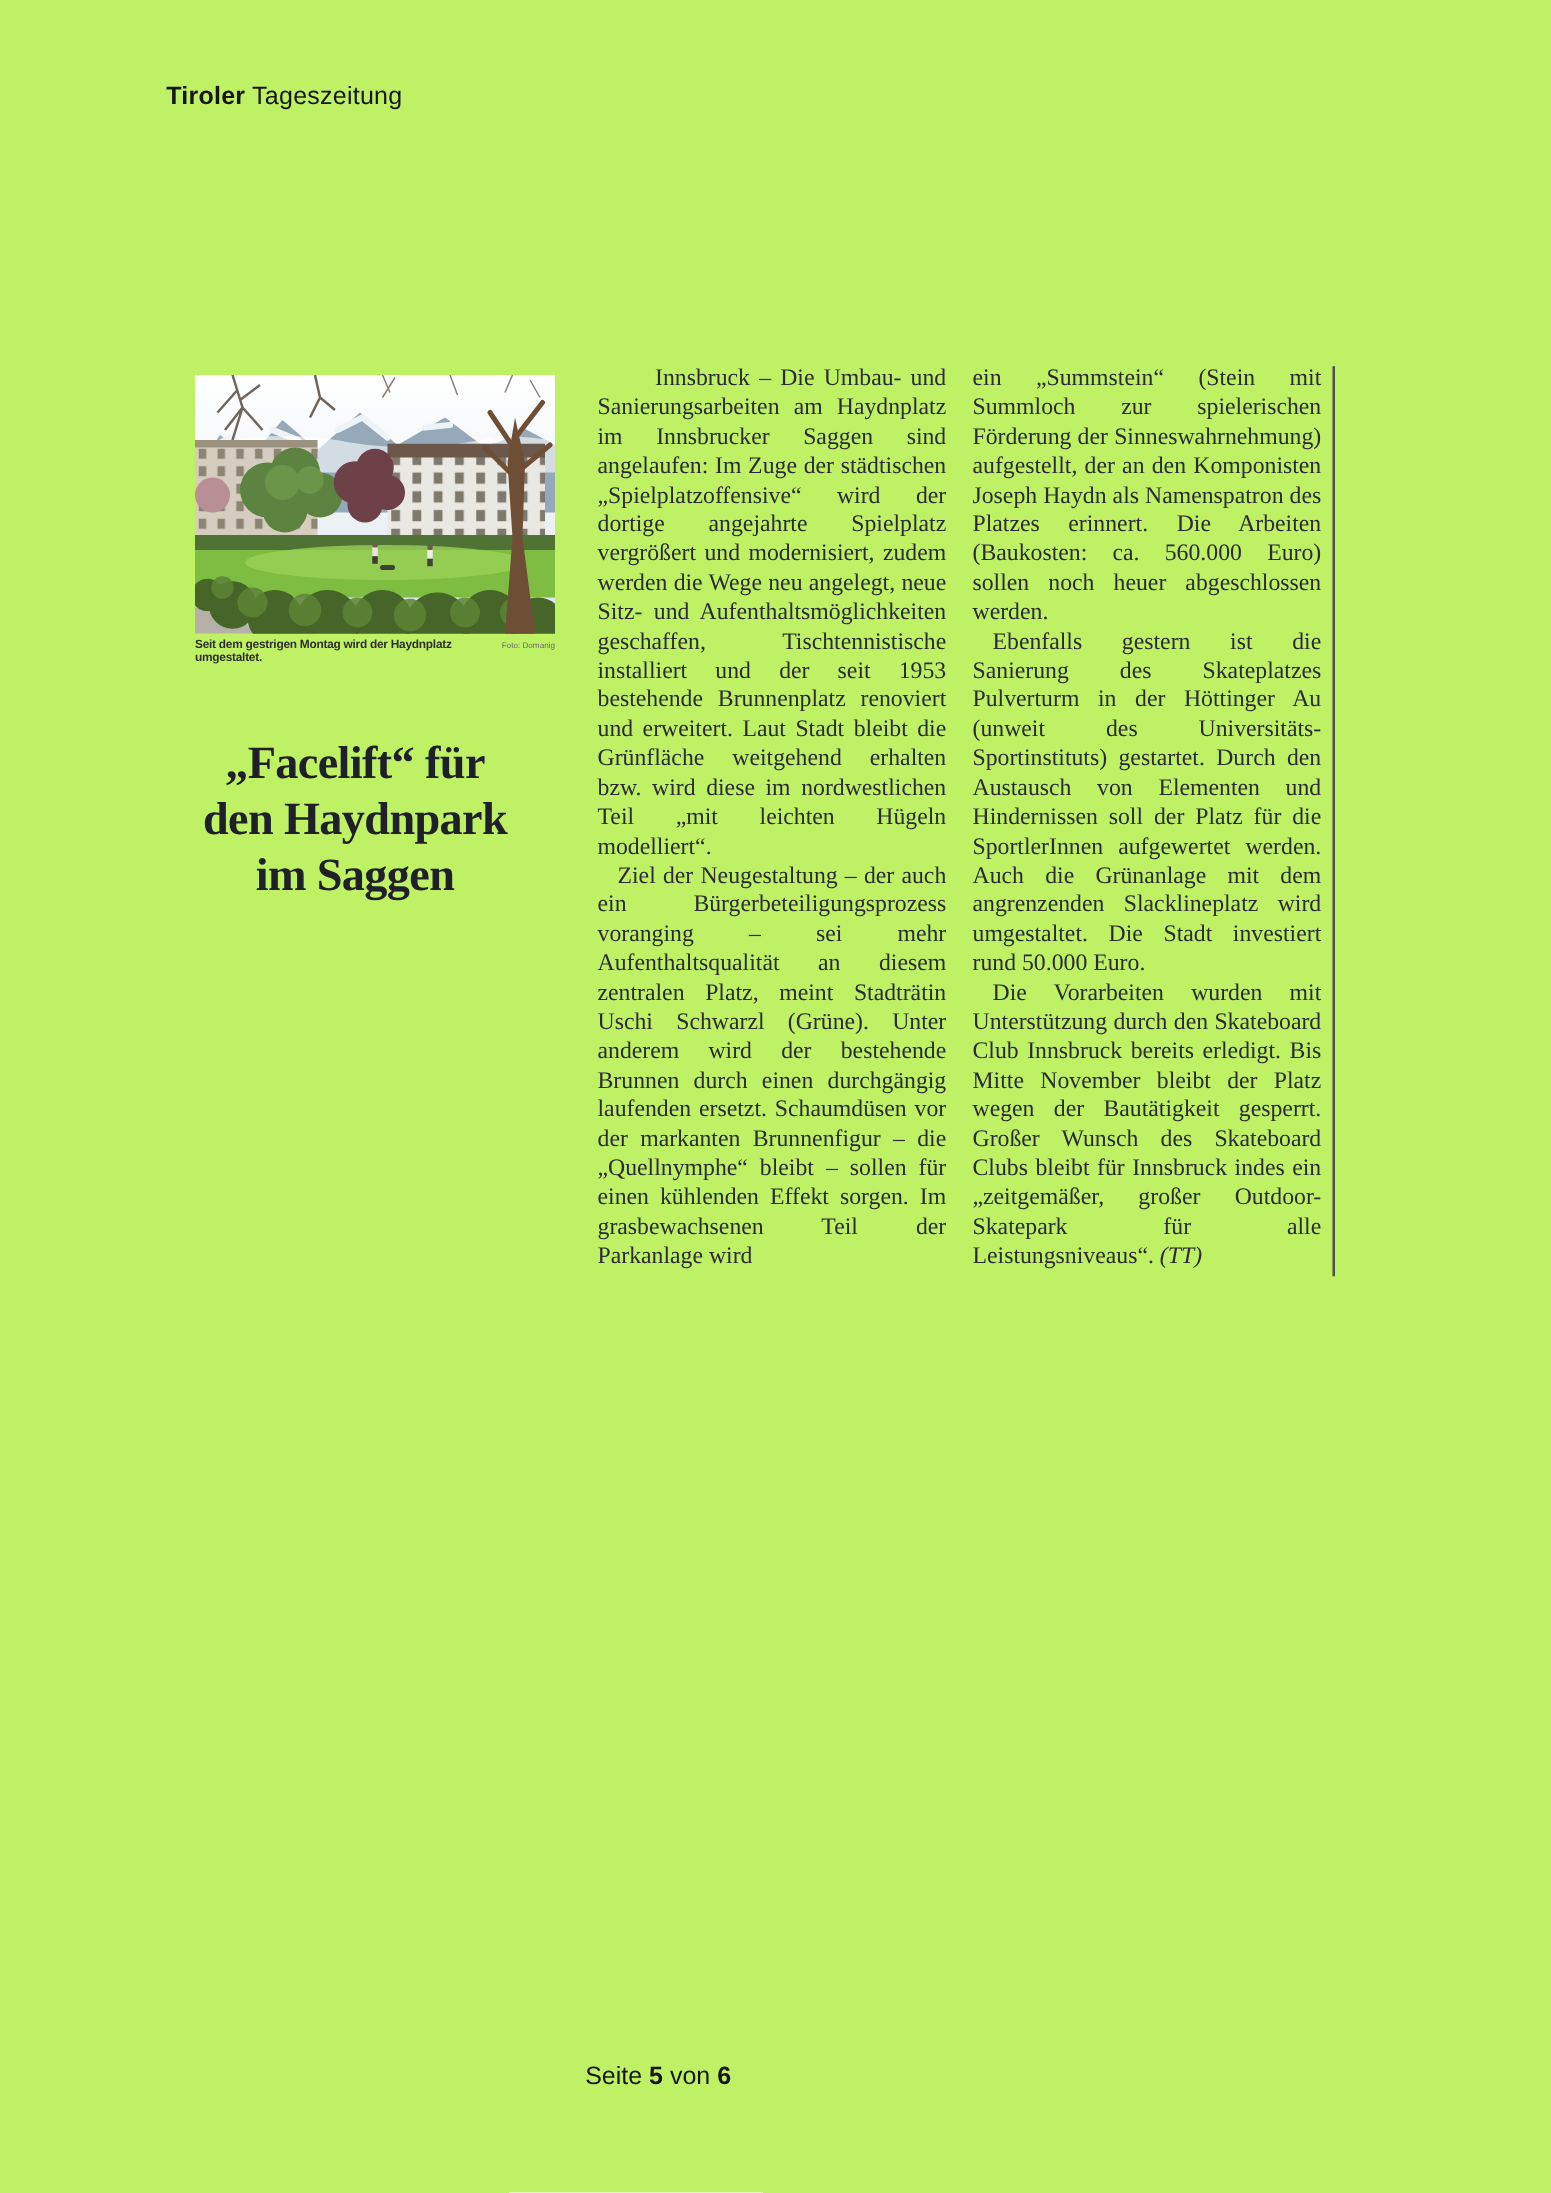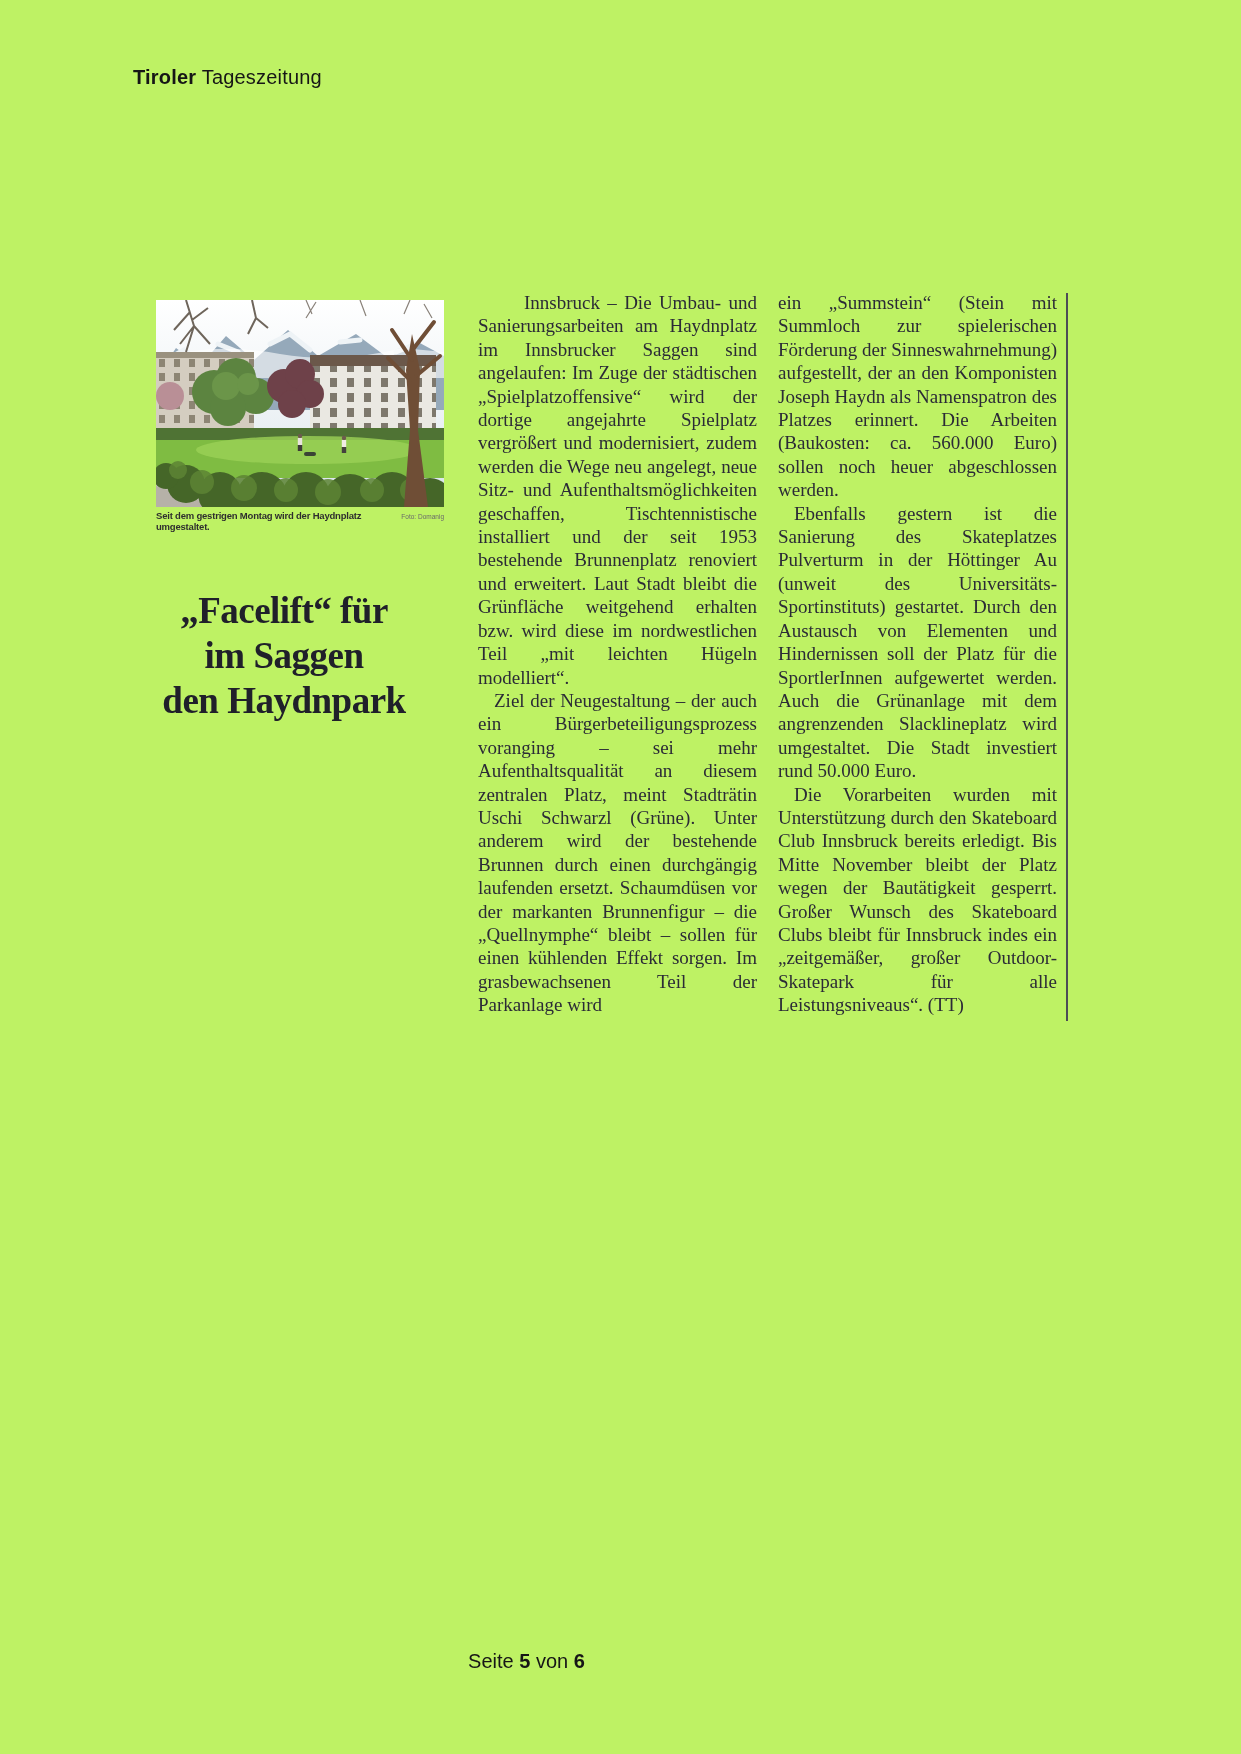--- a/index.html
+++ b/index.html
@@ -30,21 +30,21 @@
   .article-col{
     position:absolute;top:291px;width:279px;
     font-family:"Liberation Serif",serif;font-size:19px;line-height:23.4px;
     text-align:justify;color:#2b2b36;
   }
   .col1{left:478px;}
   .col2{left:778px;}
   .article-col p{margin:0;}
   .article-col p.indent{text-indent:16px;}
   .dateline{font-weight:normal;margin-left:46px;}
-  .signature{}
+  .signature{font-style:italic;}
   .column-rule{position:absolute;left:1066px;top:293px;width:2px;height:728px;background:#4d4d55;}
   
   .page-footer{position:absolute;left:0;top:1650px;width:1053px;text-align:center;font-size:20px;color:#161616;}
   .page-footer span{white-space:pre;}
   .page-footer .bold{font-weight:bold;}
 </style>
 </head>
 <body>
 
 <div class="page">
@@ -141,22 +141,22 @@
     </svg>
   </div>
 
   <div class="caption-row">
     <span class="photo-caption">Seit dem gestrigen Montag wird der Haydnplatz umgestaltet.</span>
     <span class="photo-credit">Foto: Domanig</span>
   </div>
 
   <div class="headline">
     <span>„Facelift“ für</span>
+    <span>den Haydnpark</span>
     <span>im Saggen</span>
-    <span>den Haydnpark</span>
   </div>
 
   <div class="article-col col1">
     <p><span class="dateline">Innsbruck</span> <span>– Die Umbau- und Sanierungsarbeiten am Haydnplatz im Innsbrucker Saggen sind angelaufen: Im Zuge der städtischen „Spielplatzoffensive“ wird der dortige angejahrte Spielplatz vergrößert und modernisiert, zudem werden die Wege neu angelegt, neue Sitz- und Aufenthaltsmöglichkeiten geschaffen, Tischtennistische installiert und der seit 1953 bestehende Brunnenplatz renoviert und erweitert. Laut Stadt bleibt die Grünfläche weitgehend erhalten bzw. wird diese im nordwestlichen Teil „mit leichten Hügeln modelliert“.</span></p>
     <p class="indent">Ziel der Neugestaltung – der auch ein Bürgerbeteiligungsprozess voranging – sei mehr Aufenthaltsqualität an diesem zentralen Platz, meint Stadträtin Uschi Schwarzl (Grüne). Unter anderem wird der bestehende Brunnen durch einen durchgängig laufenden ersetzt. Schaumdüsen vor der markanten Brunnenfigur – die „Quellnymphe“ bleibt – sollen für einen kühlenden Effekt sorgen. Im grasbewachsenen Teil der Parkanlage wird</p>
   </div>
 
   <div class="article-col col2">
     <p>ein „Summstein“ (Stein mit Summloch zur spielerischen Förderung der Sinneswahrnehmung) aufgestellt, der an den Komponisten Joseph Haydn als Namenspatron des Platzes erinnert. Die Arbeiten (Baukosten: ca. 560.000 Euro) sollen noch heuer abgeschlossen werden.</p>
     <p class="indent">Ebenfalls gestern ist die Sanierung des Skateplatzes Pulverturm in der Höttinger Au (unweit des Universitäts-Sportinstituts) gestartet. Durch den Austausch von Elementen und Hindernissen soll der Platz für die SportlerInnen aufgewertet werden. Auch die Grünanlage mit dem angrenzenden Slacklineplatz wird umgestaltet. Die Stadt investiert rund 50.000 Euro.</p>

